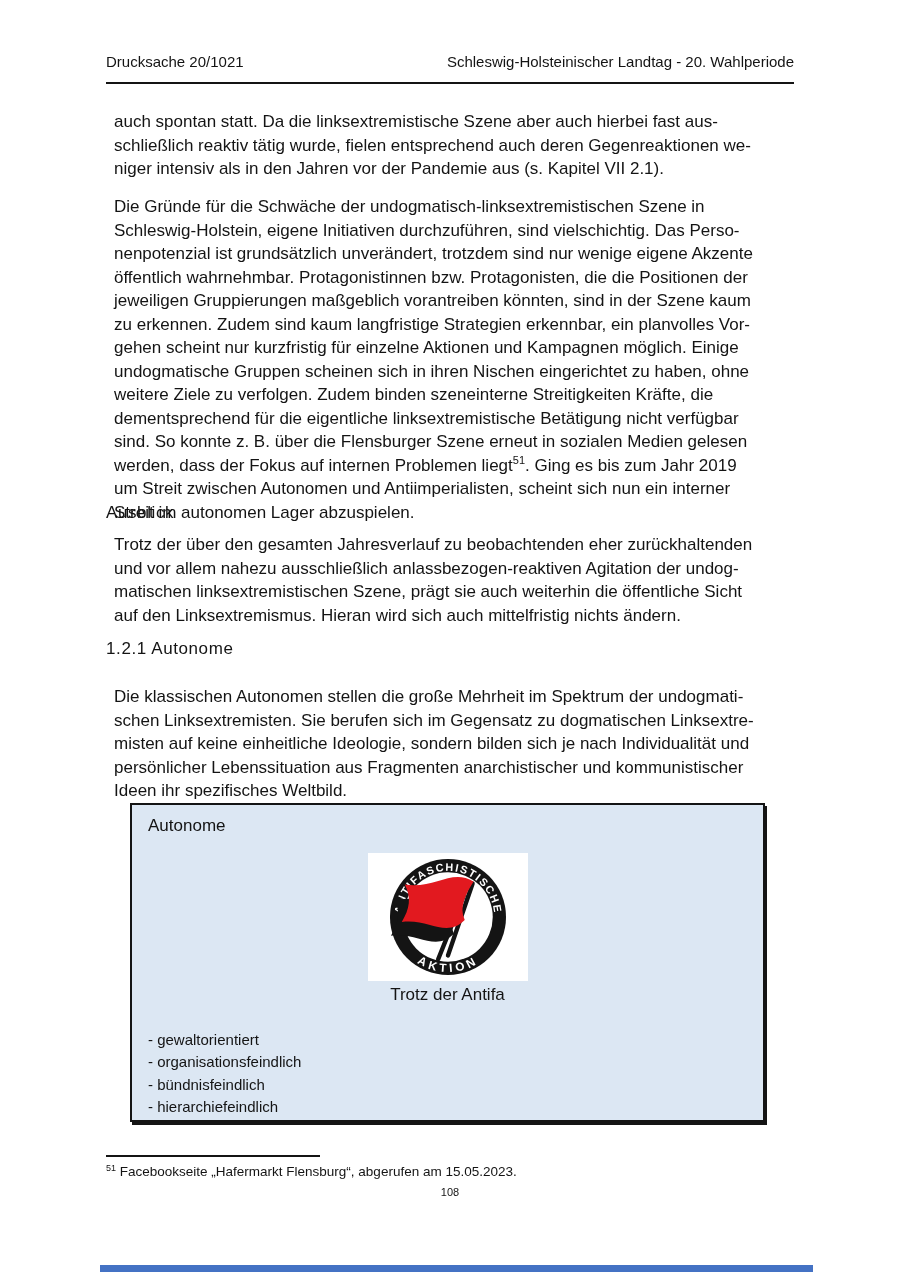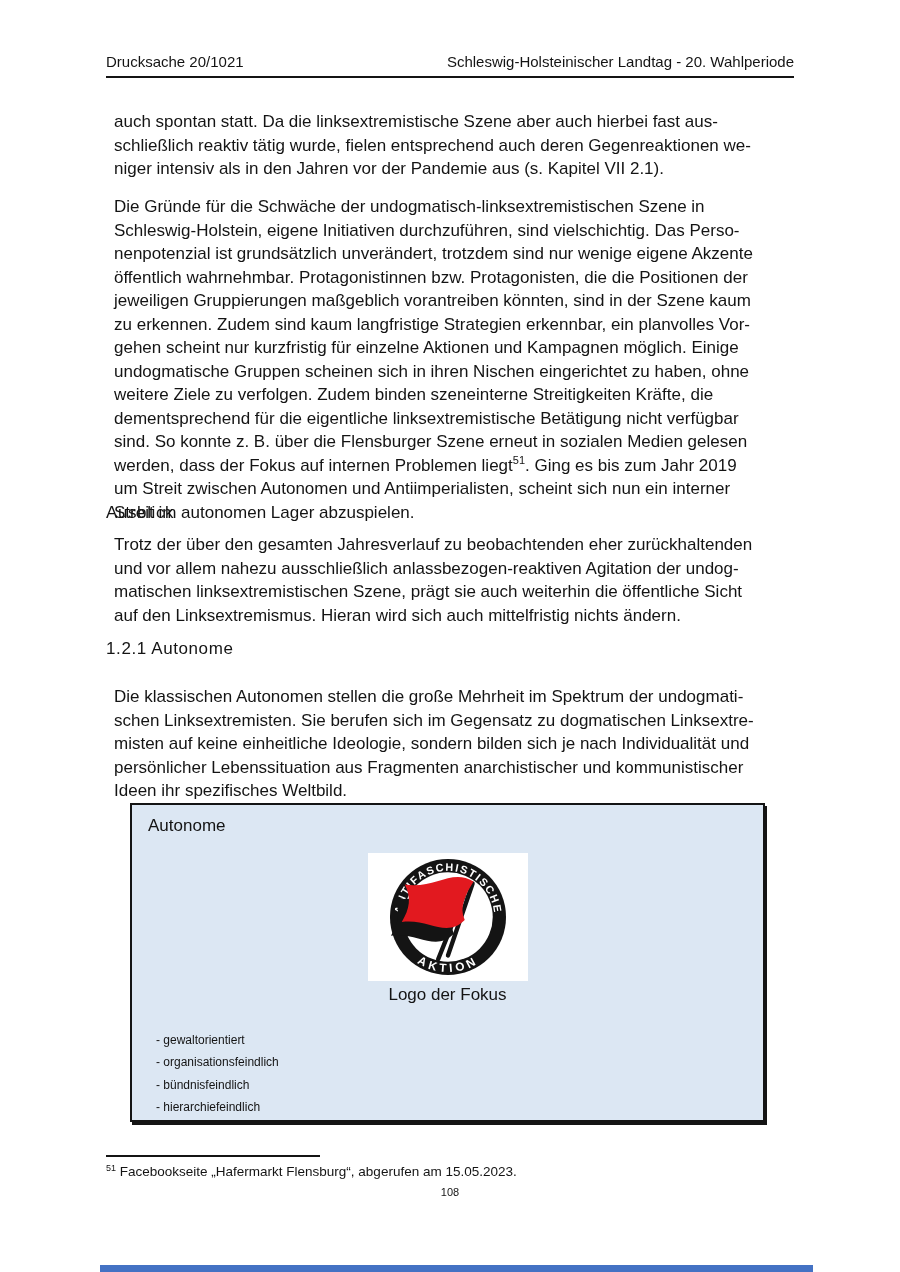--- a/index.html
+++ b/index.html
@@ -3,21 +3,21 @@
 <meta charset="utf-8">
 <style>
   html,body{margin:0;padding:0;background:#ffffff;}
   .page{
     position:relative;width:900px;height:1272px;background:#ffffff;
     font-family:"Liberation Sans","DejaVu Sans",sans-serif;color:#141414;
     overflow:hidden;
   }
   .hdr{
     position:absolute;left:106px;top:53px;width:688px;height:20px;
-    font-size:15px;border-bottom:2px solid #141414;padding-bottom:3px;
+    font-size:15px;border-bottom:2px solid #141414;padding-bottom:9px;
   }
   .hdr .l{position:absolute;left:0;top:0;}
   .hdr .r{position:absolute;right:0;top:0;}
   .body{
     position:absolute;left:106px;width:700px;margin:8px;
     font-size:17px;line-height:23.5px;white-space:pre-line;
   }
   .p1{top:102px;}
   .p2{top:187px;}
   .p3{top:525px;}
@@ -32,21 +32,21 @@
     position:absolute;left:130px;top:803px;width:631px;height:315px;
     background:#dce7f3;border:2px solid #141414;box-shadow:2px 3px 0 #141414;
   }
   .infobox-title{position:absolute;left:16px;top:11px;font-size:17px;}
   .logo-patch{
     position:absolute;left:50%;transform:translateX(-50%);top:48px;
     width:160px;height:128px;background:#ffffff;
     display:flex;align-items:center;justify-content:center;
   }
   .logo-caption{position:absolute;left:0;top:180px;width:100%;text-align:center;font-size:17px;}
-  .infobox-list{position:absolute;left:24px;top:224px;font-size:12px;line-height:22.3px;}
+  .infobox-list{position:absolute;left:16px;top:224px;font-size:15px;line-height:22.3px;}
   .fn-rule{position:absolute;left:106px;top:1155px;width:214px;border-top:2px solid #141414;}
   .footnote{position:absolute;left:106px;top:1164px;font-size:13.5px;}
   .footnote sup{font-size:9px;line-height:0;vertical-align:super;}
   .page-number{position:absolute;left:0;top:1186px;width:900px;text-align:center;font-size:11px;}
   .bottom-bar{position:absolute;left:100px;top:1265px;width:713px;height:7px;background:#4472c4;}
 </style>
 </head>
 <body>
 
 <div class="page">
@@ -107,21 +107,21 @@
         </text>
         <g>
           <line x1="76" y1="38" x2="50" y2="103" stroke="#141414" stroke-width="4.5" stroke-linecap="round"></line>
           <path transform="translate(-11,14)" d="M 86,24 C 64,10 46,32 16,27 C 23,40 21,52 13,65 C 40,61 58,82 77,63 C 71,50 78,37 86,24 Z" fill="#141414"></path>
           <line x1="85" y1="26" x2="60" y2="99" stroke="#141414" stroke-width="4.5" stroke-linecap="round"></line>
           <path d="M 86,24 C 64,10 46,32 16,27 C 23,40 21,52 13,65 C 40,61 58,82 77,63 C 71,50 78,37 86,24 Z" fill="#e2191f"></path>
         </g>
       </svg>
     </div>
 
-    <div class="logo-caption">Logo der Fokus</div>
+    <div class="logo-caption">Trotz der Antifa</div>
 
     <div class="infobox-list">
       <div>- gewaltorientiert</div>
       <div>- organisationsfeindlich</div>
       <div>- bündnisfeindlich</div>
       <div>- hierarchiefeindlich</div>
     </div>
   </div>
 
   <div class="fn-rule"></div>

